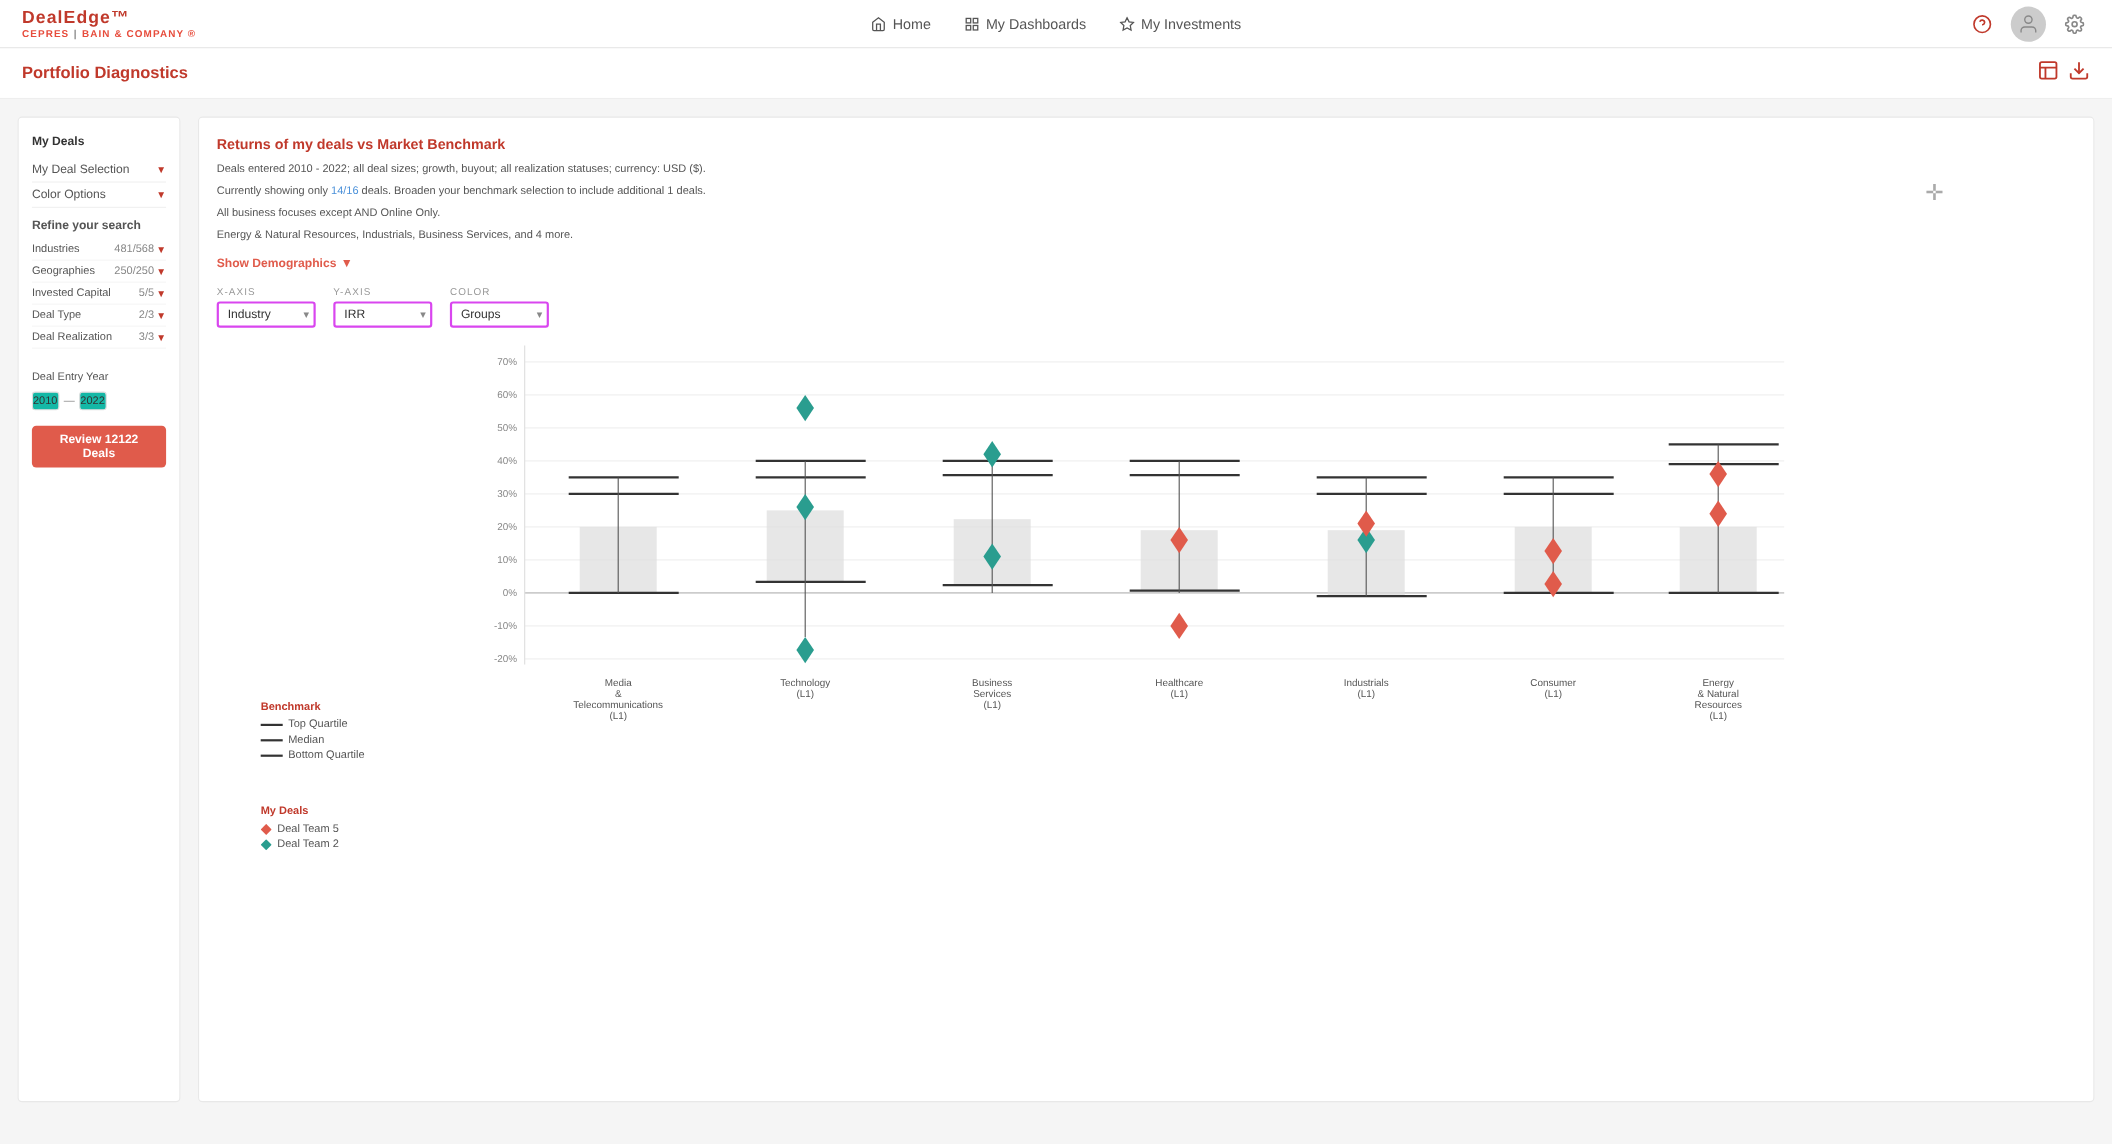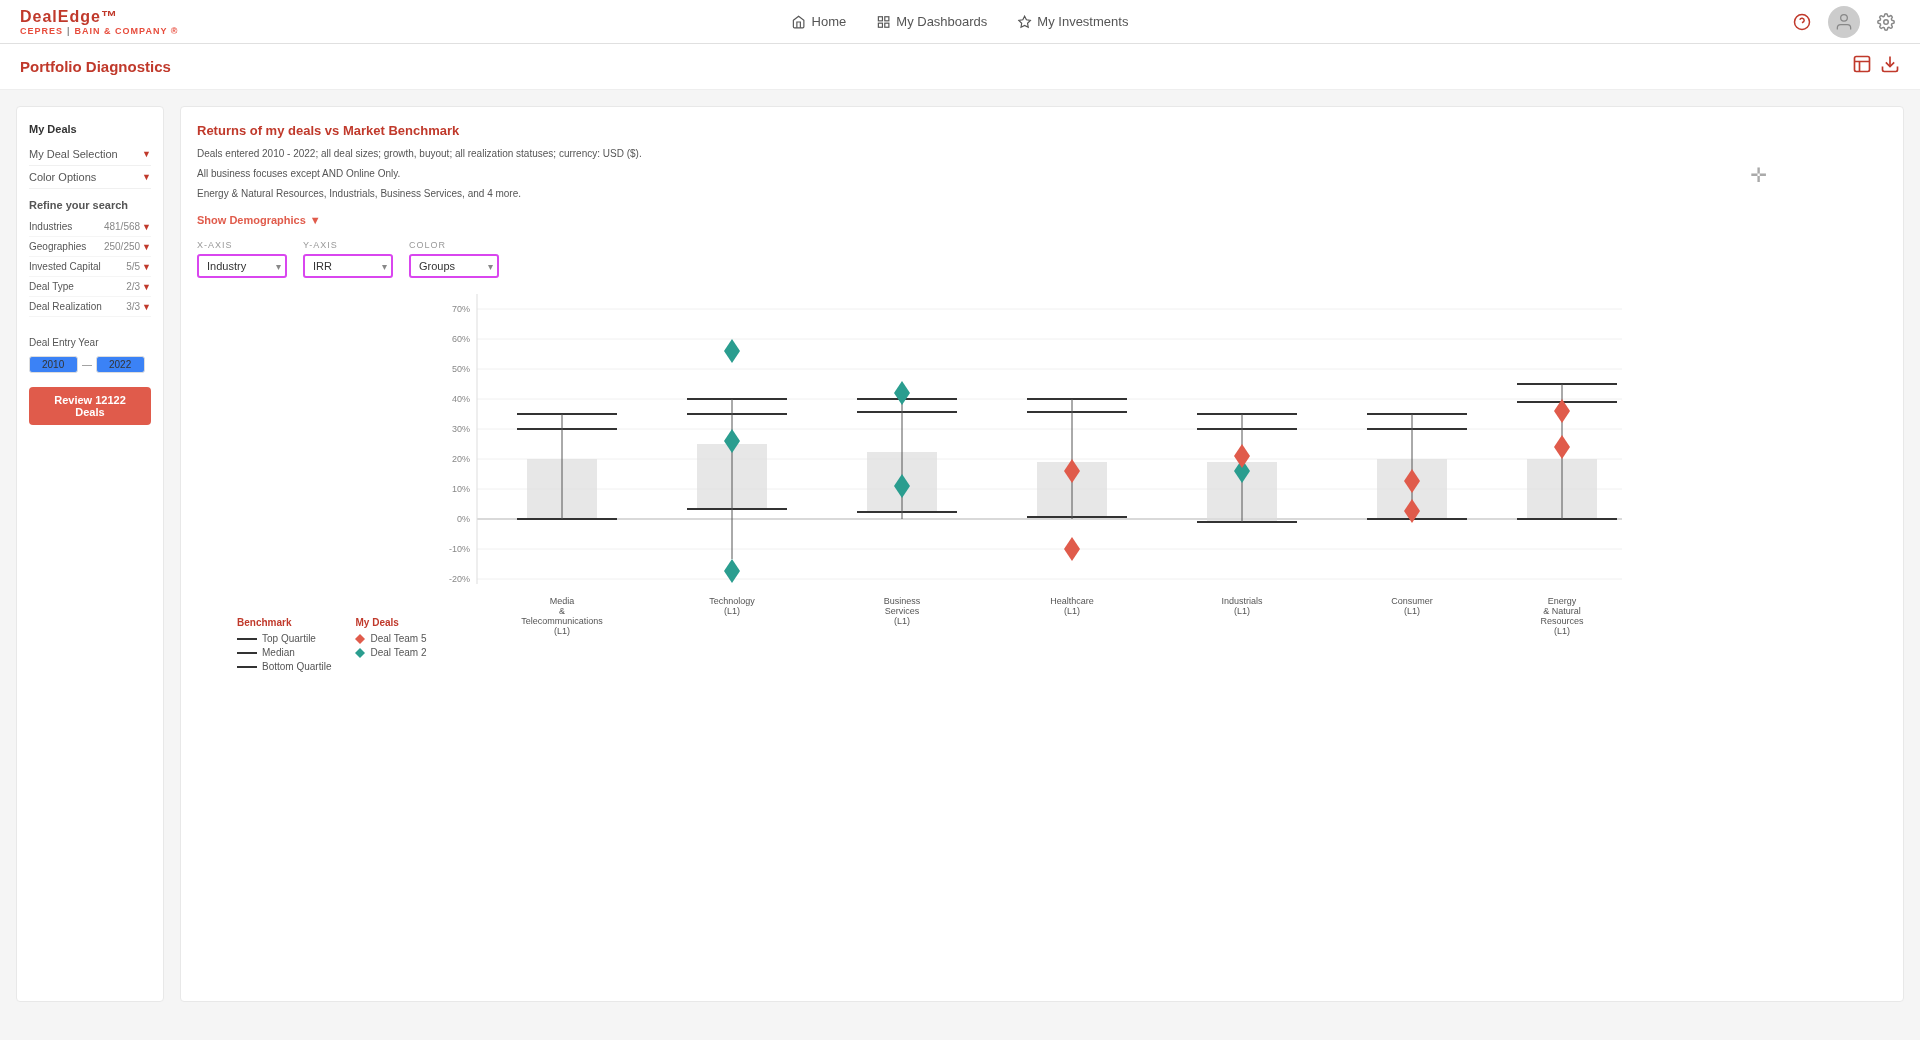--- a/index.html
+++ b/index.html
@@ -78,23 +78,23 @@
       justify-content: space-between;
       padding: 4px 0;
       border-bottom: 1px solid #f5f5f5;
     }
     .filter-row-label { font-size: 10px; color: #555; }
     .filter-row-value { font-size: 10px; color: #888; display: flex; align-items: center; gap: 2px; }
     .year-range { display: flex; align-items: center; gap: 4px; margin-top: 8px; }
     .year-select {
       border: 1px solid #ddd;
       border-radius: 3px;
-      padding: 2px 12px;
+      padding: 2px 0;
       font-size: 10px;
-      background: #3b82f6;
+      background: #14b8a6;
       color: #333;
       appearance: none;
       cursor: pointer;
     }
     .year-label { font-size: 10px; color: #888; }
     .review-btn {
       background: #e05b4b;
       color: #fff;
       border: none;
       border-radius: 4px;
@@ -152,21 +152,21 @@
       position: absolute;
       right: 6px;
       top: 50%;
       transform: translateY(-50%);
       font-size: 10px;
       color: #888;
       pointer-events: none;
     }
 
     
-    .legend { display: flex; gap: 24px; margin-top: 8px; padding-left: 40px; }
+    .legend { display: flex; gap: 40px; margin-top: 8px; padding-left: 40px; flex-direction: column; }
     .legend-section { display: flex; flex-direction: column; gap: 3px; }
     .legend-section-title { font-size: 10px; color: #c0392b; font-weight: bold; margin-bottom: 2px; }
     .legend-item { display: flex; align-items: center; gap: 5px; font-size: 10px; color: #555; }
     .legend-line { width: 20px; height: 2px; }
   </style>
 </head>
 <body>
 
 <div class="header">
   <div class="header-logo">
@@ -316,20 +316,23 @@
     </div>
 
     <button class="review-btn">Review 12122 Deals</button>
   </div>
 
   <div class="chart-area">
 
     <div style="position:relative;">
       <div class="chart-title">Returns of my deals vs Market Benchmark</div>
       <div class="chart-info">Deals entered 2010 - 2022; all deal sizes; growth, buyout; all realization statuses; currency: USD ($).</div>
+      <div class="chart-info">
+        Currently showing only <span class="highlight">14/16</span> deals. Broaden your benchmark selection to include additional 1 deals.
+      </div>
       <div class="chart-info">All business focuses except AND Online Only.</div>
       <div class="chart-info">Energy &amp; Natural Resources, Industrials, Business Services, and 4 more.</div>
 
       <div style="position:absolute;right:120px;top:40px;font-size:20px;color:#aaa;cursor:move;">✛</div>
     </div>
 
     <button class="show-demographics">
       <span>Show Demographics</span>
       <span>▼</span>
     </button>

